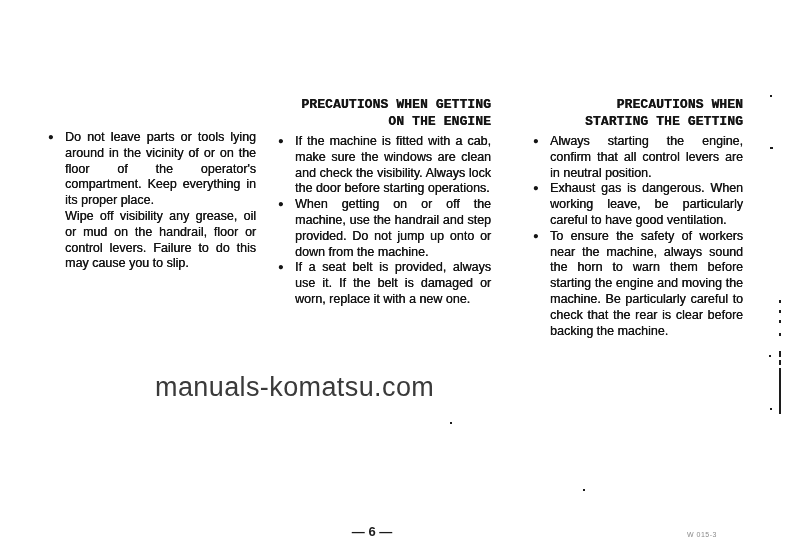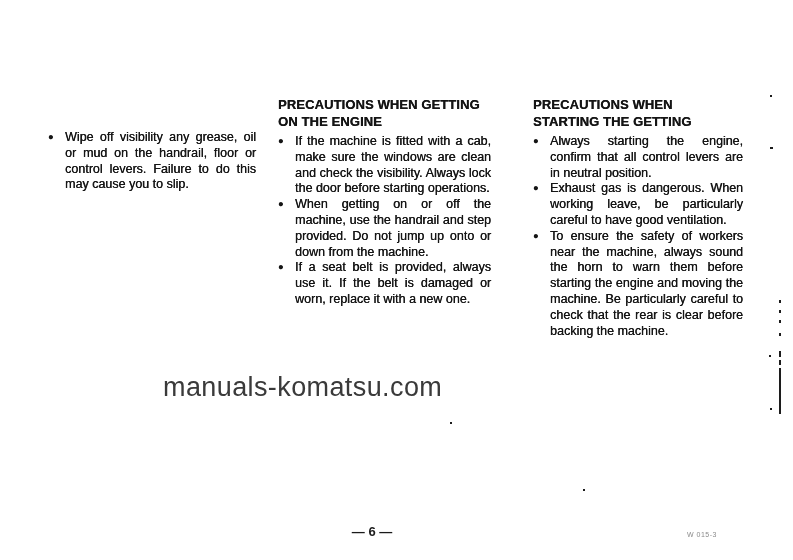--- a/index.html
+++ b/index.html
@@ -22,40 +22,41 @@
     text-shadow: 0.3px 0 0 #151515; 
   }
   .col-left  { left: 48px;  top: 130px; width: 208px; }
   .col-mid   { left: 278px; top: 96px;  width: 213px; }
   .col-right { left: 533px; top: 96px;  width: 210px; }
 
   .heading {
     font-weight: 700;
     font-size: 13px;
     line-height: 17px;
-    text-align: left;
+    text-align: right;
     letter-spacing: 0.1px;
     margin: 0 0 4px 0;
+    font-family: Liberation Mono, monospace;
   }
   .heading div { white-space: nowrap; }
 
   .bullet-item { display: flex; margin: 0; }
   .bullet-marker {
     flex: 0 0 17px;
     width: 17px;
     font-size: 9px;
     line-height: 15.8px;
     text-align: left;
   }
   .bullet-text { flex: 1; }
   .bullet-text p { margin: 0; }
 
   .watermark {
     position: absolute;
-    left: 163px;
+    left: 155px;
     top: 372px;
     font-size: 27px;
     letter-spacing: 0.4px;
     color: #3a3a3a;
     text-shadow: none;
     font-weight: 400;
   }
   .page-number {
     position: absolute;
     left: 0;
@@ -78,20 +79,21 @@
 </style>
 </head>
 <body>
 
 <div class="page">
 
   <div class="col col-left">
     <div class="bullet-item">
       <span class="bullet-marker">●</span>
       <div class="bullet-text">
+        <p>Do not leave parts or tools lying around in the vicinity of or on the floor of the operator's compartment. Keep everything in its proper place.</p>
         <p>Wipe off visibility any grease, oil or mud on the handrail, floor or control levers. Failure to do this may cause you to slip.</p>
       </div>
     </div>
   </div>
 
   <div class="col col-mid">
     <div class="heading">
       <div>PRECAUTIONS WHEN GETTING</div>
       <div>ON THE ENGINE</div>
     </div>

